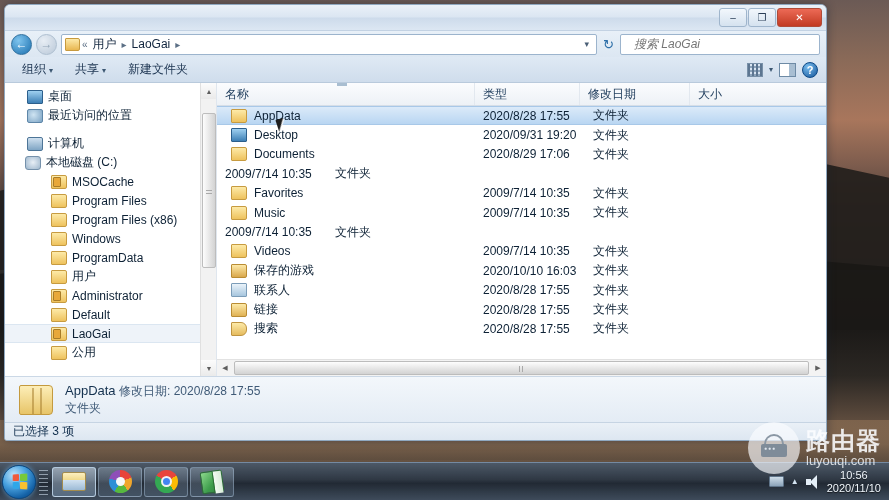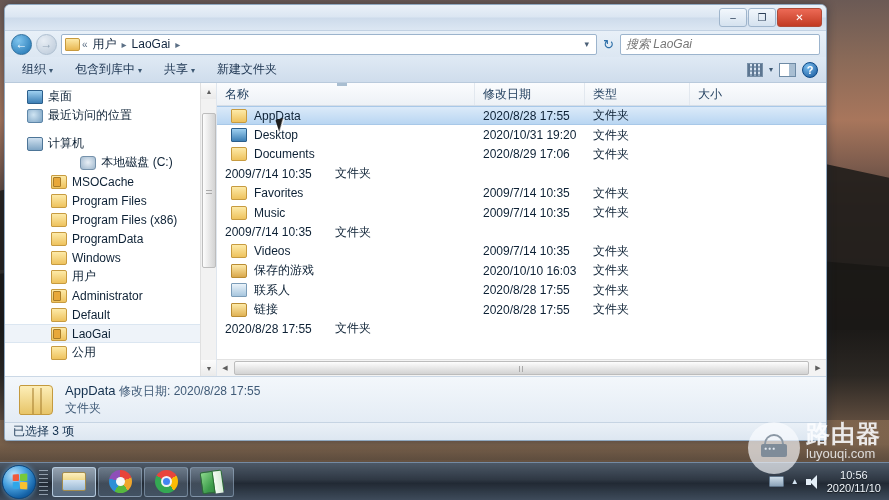--- a/index.html
+++ b/index.html
@@ -111,21 +111,21 @@
     background: linear-gradient(180deg, #fde9a8, #e8b751);
     border: 1px solid #c79a3e; flex: 0 0 auto;
   }
   .crumb { padding: 1px 3px; cursor: pointer; white-space: nowrap; }
   .sep { color: #5b6f85; font-size: 10px; }
   .dropcaret { margin-left: auto; color: #4a5f76; font-size: 9px; padding: 0 4px; cursor: pointer; }
   #refreshbtn { color: #2d6fa8; font-size: 13px; cursor: pointer; padding: 0 2px; }
   #searchwrap {
     flex: 0 0 200px; height: 21px; background: #fff;
     border: 1px solid #9cb4cd; border-radius: 2px;
-    display: flex; align-items: center; padding: 0 5px;
+    display: flex; align-items: center; padding: 0 13px;
   }
   #searchinput {
     border: 0; outline: 0; width: 100%; font-size: 12px;
     font-style: italic; color: #6b7d90;
     font-family: "Liberation Sans", sans-serif; background: transparent;
   }
 
   
   #cmdbar {
     height: 26px; flex: 0 0 26px; display: flex; align-items: center;
@@ -163,21 +163,21 @@
     background: #fff; border-right: 1px solid #dfe6ee;
     padding-top: 4px;
   }
   .navitem {
     display: flex; align-items: center; gap: 5px;
     height: 19px; padding-left: 22px; font-size: 12px; color: #0d2135;
     cursor: pointer; white-space: nowrap;
   }
   .navitem.sel { background: #eef3f9; border: 1px solid #dbe6f1; border-left: 0; border-right: 0; height: 19px; }
   .navitem.l1 { padding-left: 22px; }
-  .navitem.l2 { padding-left: 32px; justify-content: center; }
+  .navitem.l2 { padding-left: 20px; }
   .navitem.l3 { padding-left: 46px; }
   .ico { width: 16px; height: 14px; flex: 0 0 16px; position: relative; }
   .ico.folder {
     background: linear-gradient(180deg, #fdeaa8, #eec25d);
     border: 1px solid #c79b40; border-radius: 1px 2px 2px 1px;
   }
   .ico.folder-lock::after {
     content: ''; position: absolute; left: 1px; top: 1px;
     width: 6px; height: 8px; background: #e8a83a; border: 1px solid #a87c28;
     border-radius: 1px;
@@ -421,21 +421,21 @@
   }
   #clock {
     text-align: center; font-size: 11px; line-height: 13px;
     color: #f0f6fc; cursor: pointer; padding-right: 2px;
     text-shadow: 0 1px 1px rgba(0,0,0,.7);
   }
 
   
   #watermark {
     position: absolute; right: 8px; bottom: 26px;
-    display: flex; gap: 6px;
+    display: flex; align-items: center; gap: 6px;
     pointer-events: none; user-select: none;
   }
   #wm-badge {
     width: 52px; height: 52px; border-radius: 50%;
     background: rgba(250,252,255,.66);
     display: flex; align-items: center; justify-content: center;
     position: relative;
   }
   #wm-router {
     width: 26px; height: 13px; border-radius: 2px;
@@ -506,23 +506,20 @@
       <div id="searchwrap">
         <input id="searchinput" placeholder="搜索 LaoGai" style="">
       </div>
     </div>
 
     <div id="cmdbar">
       <div class="cmd">
         <span>组织</span><span class="ar">▾</span>
       </div>
       <div class="cmd">
-        <span>包含到库中</span><span class="ar">▾</span>
-      </div>
-      <div class="cmd">
         <span>共享</span><span class="ar">▾</span>
       </div>
       <div class="cmd">
         <span>新建文件夹</span>
       </div>
       <div id="cmdright">
         <span class="vicon"></span>
         <span class="ar" style="font-size:8px;color:#3c5772">▾</span>
         <span id="panebtn"></span>
         <span id="helpbtn">?</span>
@@ -557,25 +554,25 @@
             <div class="navitem l3">
               <span class="ico folder"></span>
               <span>Program Files</span>
             </div>
             <div class="navitem l3">
               <span class="ico folder"></span>
               <span>Program Files (x86)</span>
             </div>
             <div class="navitem l3">
               <span class="ico folder"></span>
+              <span>Windows</span>
+            </div>
+            <div class="navitem l3">
+              <span class="ico folder"></span>
               <span>ProgramData</span>
-            </div>
-            <div class="navitem l3">
-              <span class="ico folder"></span>
-              <span>Windows</span>
             </div>
             <div class="navitem l3">
               <span class="ico folder"></span>
               <span>用户</span>
             </div>
             <div class="navitem l3">
               <span class="ico folder folder-lock"></span>
               <span>Administrator</span>
             </div>
             <div class="navitem l3">
@@ -594,41 +591,41 @@
         <div id="navscroll">
           <div class="sbarrow">▲</div>
           <div id="navthumb"></div>
           <div class="sbarrow" style="position:absolute;bottom:0;left:0">▼</div>
         </div>
       </div>
 
       <div id="listpane">
         <div id="colhead">
           <div class="col c-name">名称</div>
+          <div class="col c-type">类型</div>
           <div class="col c-date">修改日期</div>
-          <div class="col c-type">类型</div>
           <div class="col c-size">大小</div>
           <div id="sortmark"></div>
         </div>
         <div id="rows">
             <div class="row sel">
               <div class="r-name">
                 <span class="ico folder"></span>
                 <span>AppData</span>
               </div>
               <div class="r-date">2020/8/28 17:55</div>
               <div class="r-type">文件夹</div>
               <div class="r-size"></div>
             </div>
             <div class="row">
               <div class="r-name">
                 <span class="ico desktop"></span>
                 <span>Desktop</span>
               </div>
-              <div class="r-date">2020/10/31 19:20</div>
+              <div class="r-date">2020/09/31 19:20</div>
               <div class="r-type">文件夹</div>
               <div class="r-size"></div>
             </div>
             <div class="row">
               <div class="r-name">
                 <span class="ico folder"></span>
                 <span>Documents</span>
               </div>
               <div class="r-date">2020/8/29 17:06</div>
               <div class="r-type">文件夹</div>
@@ -692,20 +689,24 @@
             <div class="row">
               <div class="r-name">
                 <span class="ico links"></span>
                 <span>链接</span>
               </div>
               <div class="r-date">2020/8/28 17:55</div>
               <div class="r-type">文件夹</div>
               <div class="r-size"></div>
             </div>
             <div class="row">
+              <div class="r-name">
+                <span class="ico search"></span>
+                <span>搜索</span>
+              </div>
               <div class="r-date">2020/8/28 17:55</div>
               <div class="r-type">文件夹</div>
               <div class="r-size"></div>
             </div>
           </div>
         <div id="hscroll">
           <div class="hsarrow">◀</div>
           <div id="hsthumb"></div>
           <div class="hsarrow">▶</div>
         </div>

